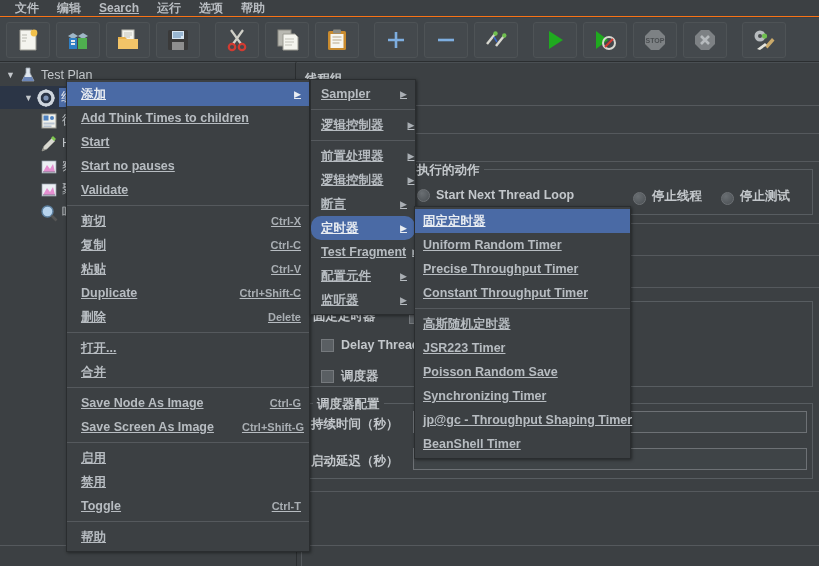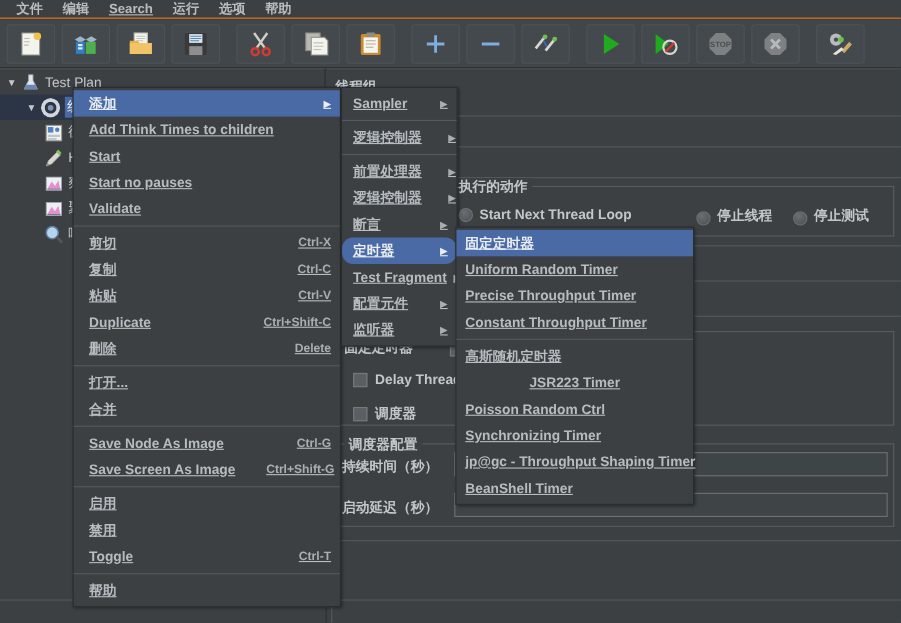--- a/index.html
+++ b/index.html
@@ -588,25 +588,25 @@
     <div class="mi" style="padding-left:8px;">
       <span>Precise Throughput Timer</span>
     </div>
     <div class="mi" style="padding-left:8px;">
       <span>Constant Throughput Timer</span>
     </div>
     <div class="msep"></div>
     <div class="mi" style="padding-left:8px;">
       <span>高斯随机定时器</span>
     </div>
-    <div class="mi" style="padding-left:8px;justify-content:center;">
+    <div class="mi" style="padding-left:8px;">
       <span>JSR223 Timer</span>
     </div>
     <div class="mi" style="padding-left:8px;">
-      <span>Poisson Random Ctrl</span>
+      <span>Poisson Random Save</span>
     </div>
     <div class="mi" style="padding-left:8px;">
       <span>Synchronizing Timer</span>
     </div>
     <div class="mi" style="padding-left:8px;">
       <span>jp@gc - Throughput Shaping Timer</span>
     </div>
     <div class="mi" style="padding-left:8px;">
       <span>BeanShell Timer</span>
     </div>

